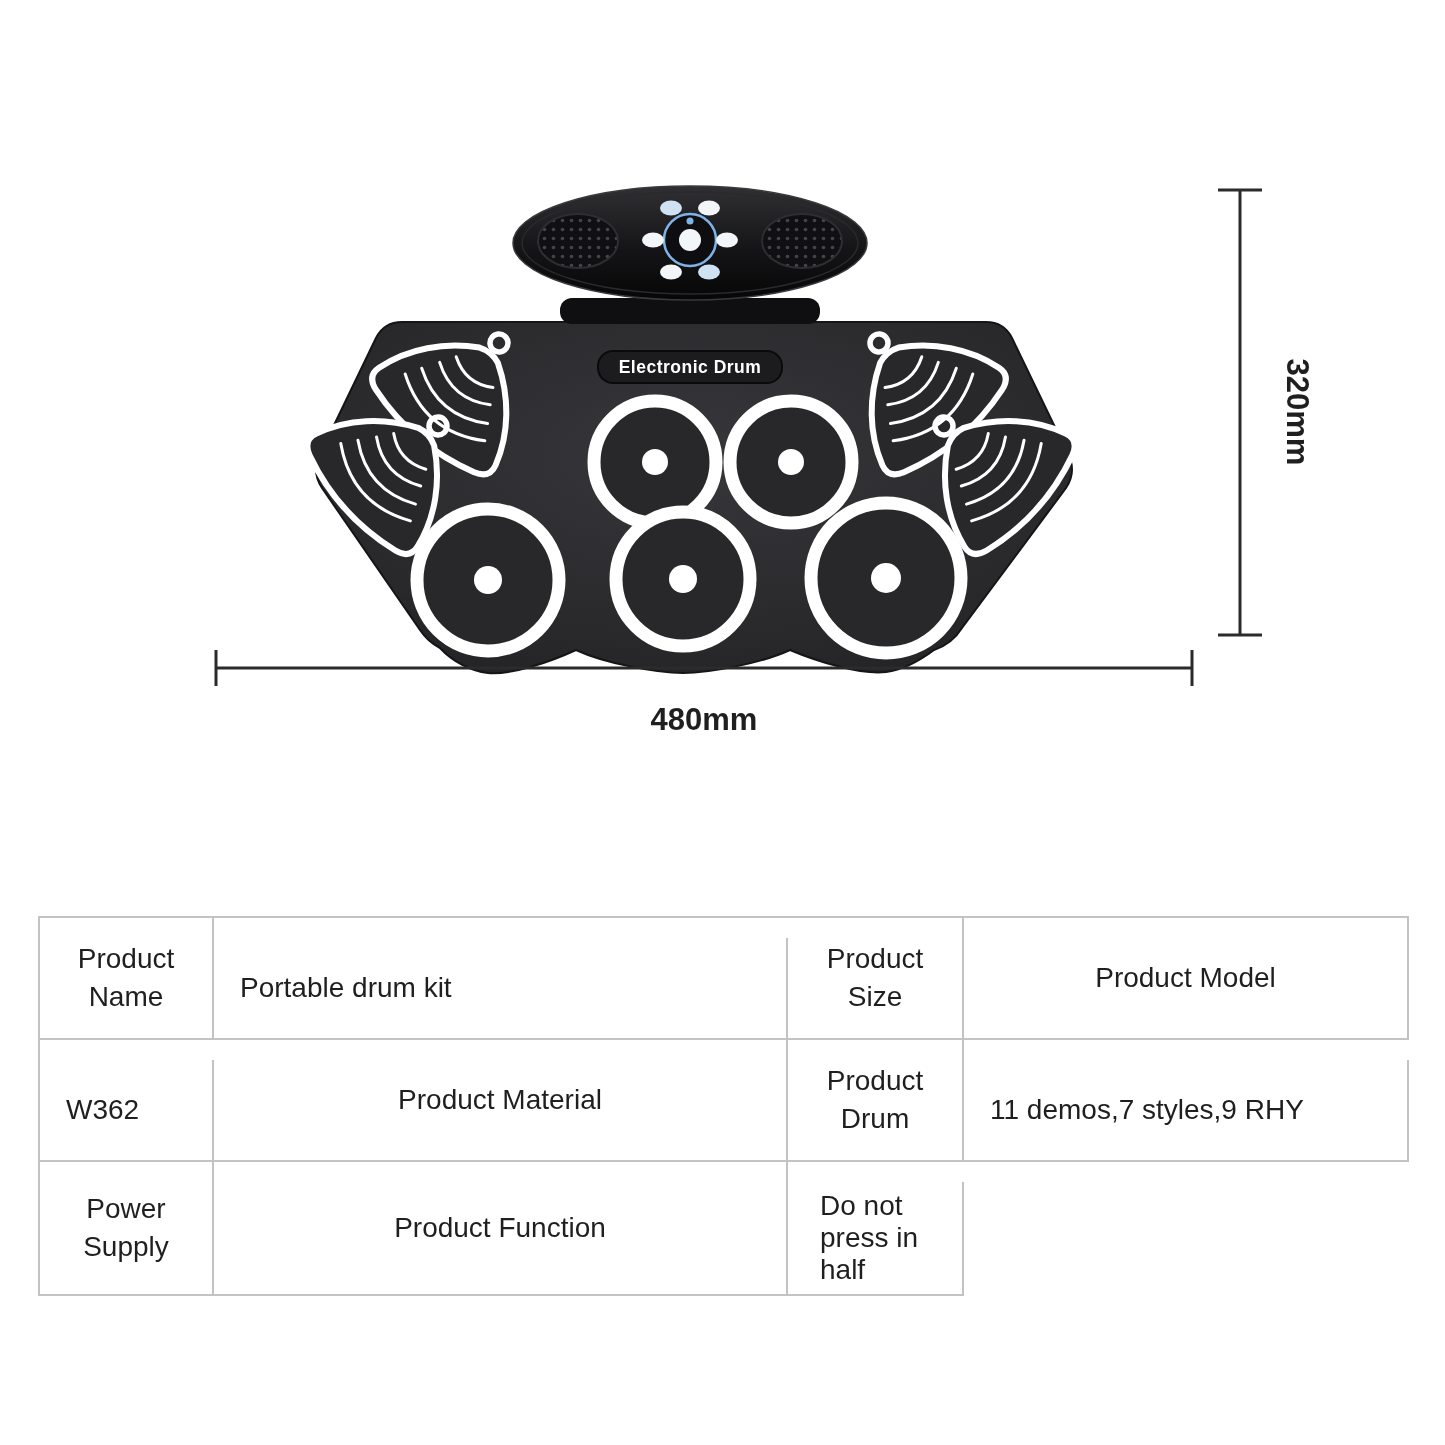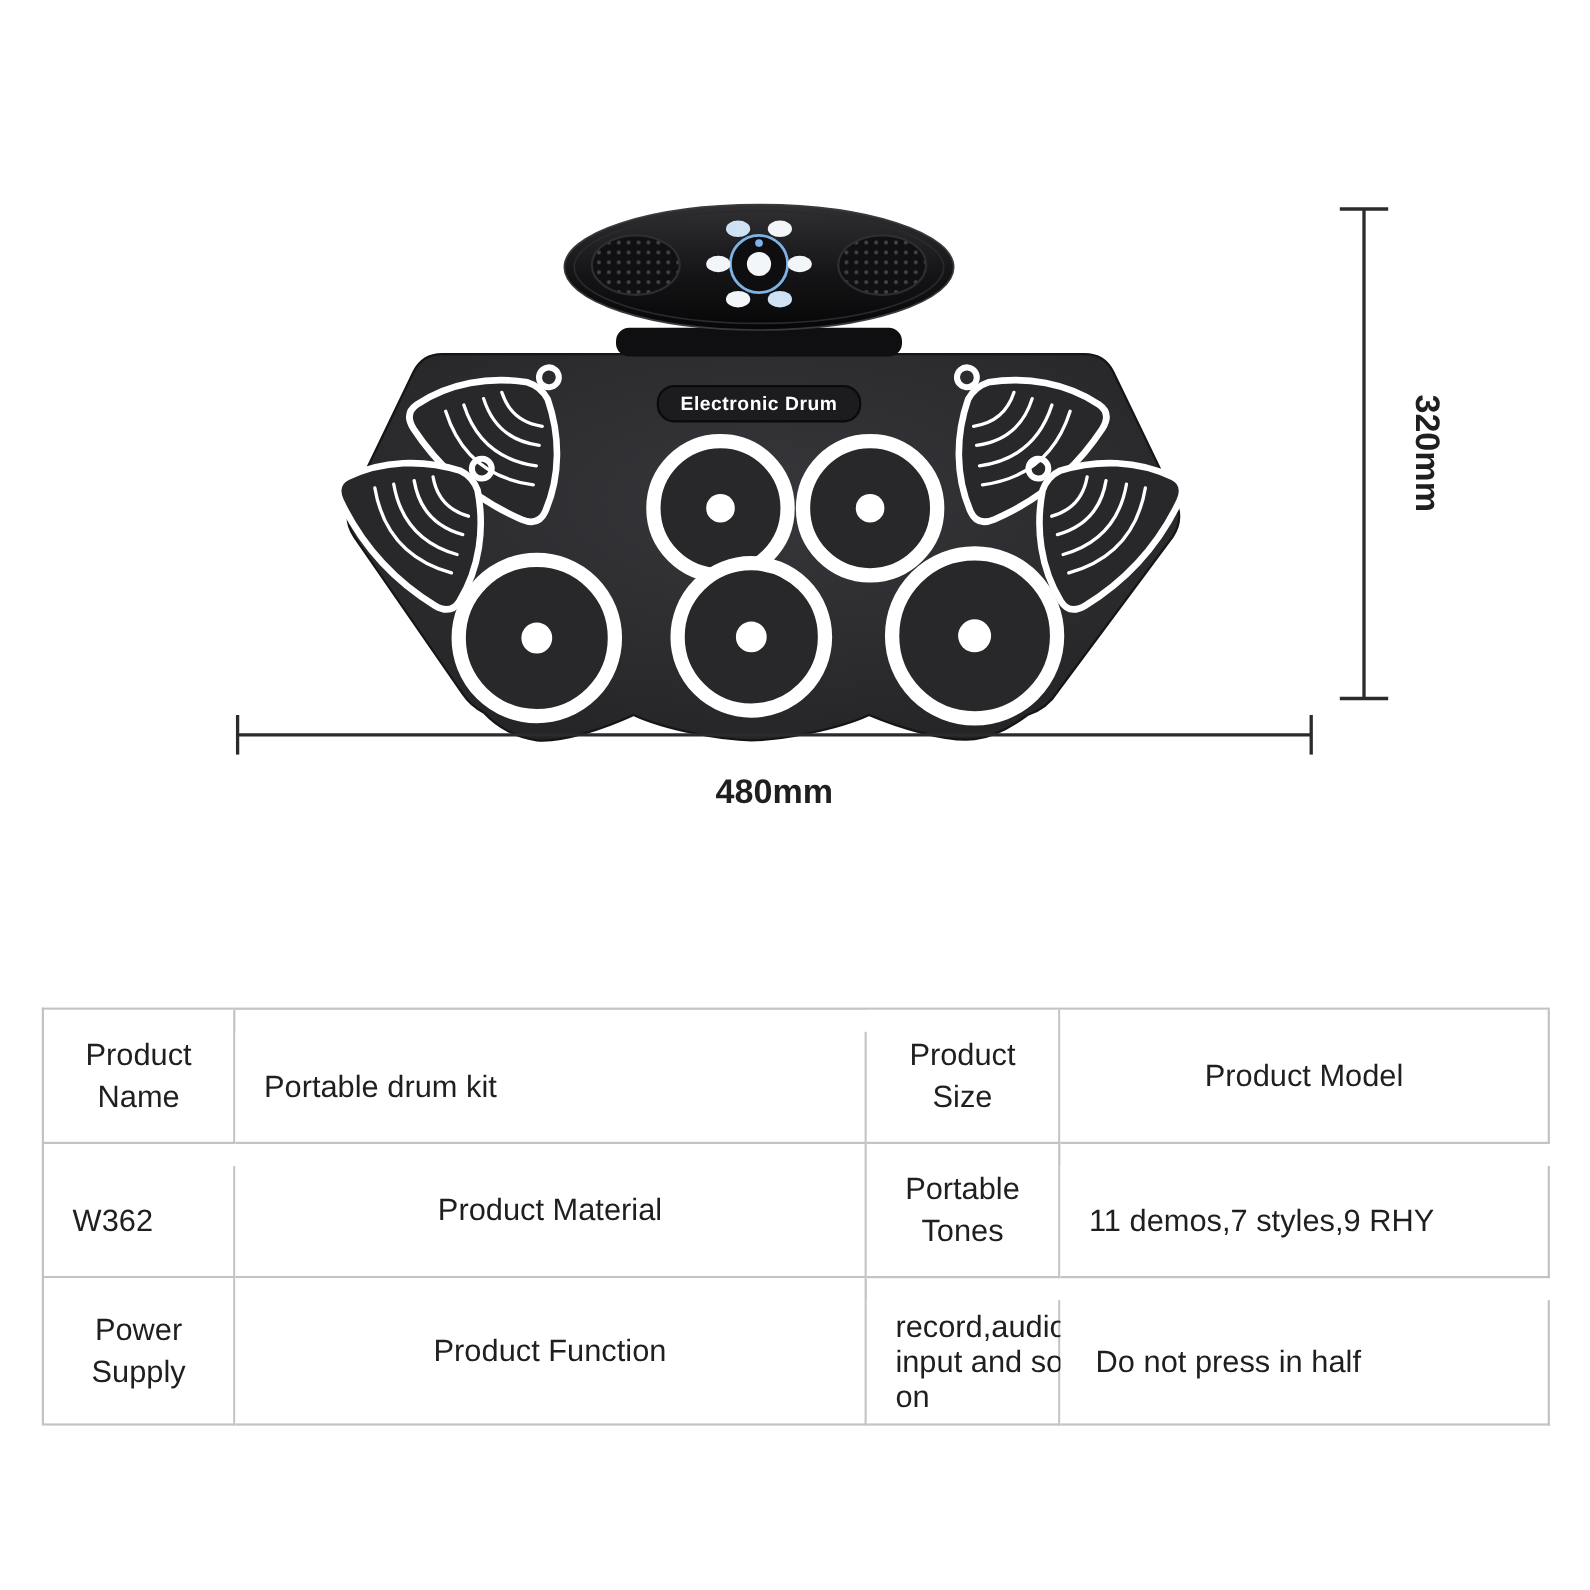--- a/index.html
+++ b/index.html
@@ -208,33 +208,30 @@
       <span>Product Model</span>
     </div>
     <div class="cell value">
       <span>W362</span>
     </div>
     <div class="cell label">
       <span>Product Material</span>
     </div>
 
     <div class="cell label">
-      <span>Portable Tones</span>
+      <span>Product Drum</span>
     </div>
     <div class="cell value">
       <span>11 demos,7 styles,9 RHY</span>
     </div>
     <div class="cell label">
       <span>Power Supply</span>
     </div>
 
     <div class="cell label">
       <span>Product Function</span>
     </div>
-    <div class="cell value">
-      <span>record,audio input and so on</span>
-    </div>
     <div class="cell value right-col">
       <span>Do not press in half</span>
     </div>
 
   </div>
 </div>
 
 </body></html>

